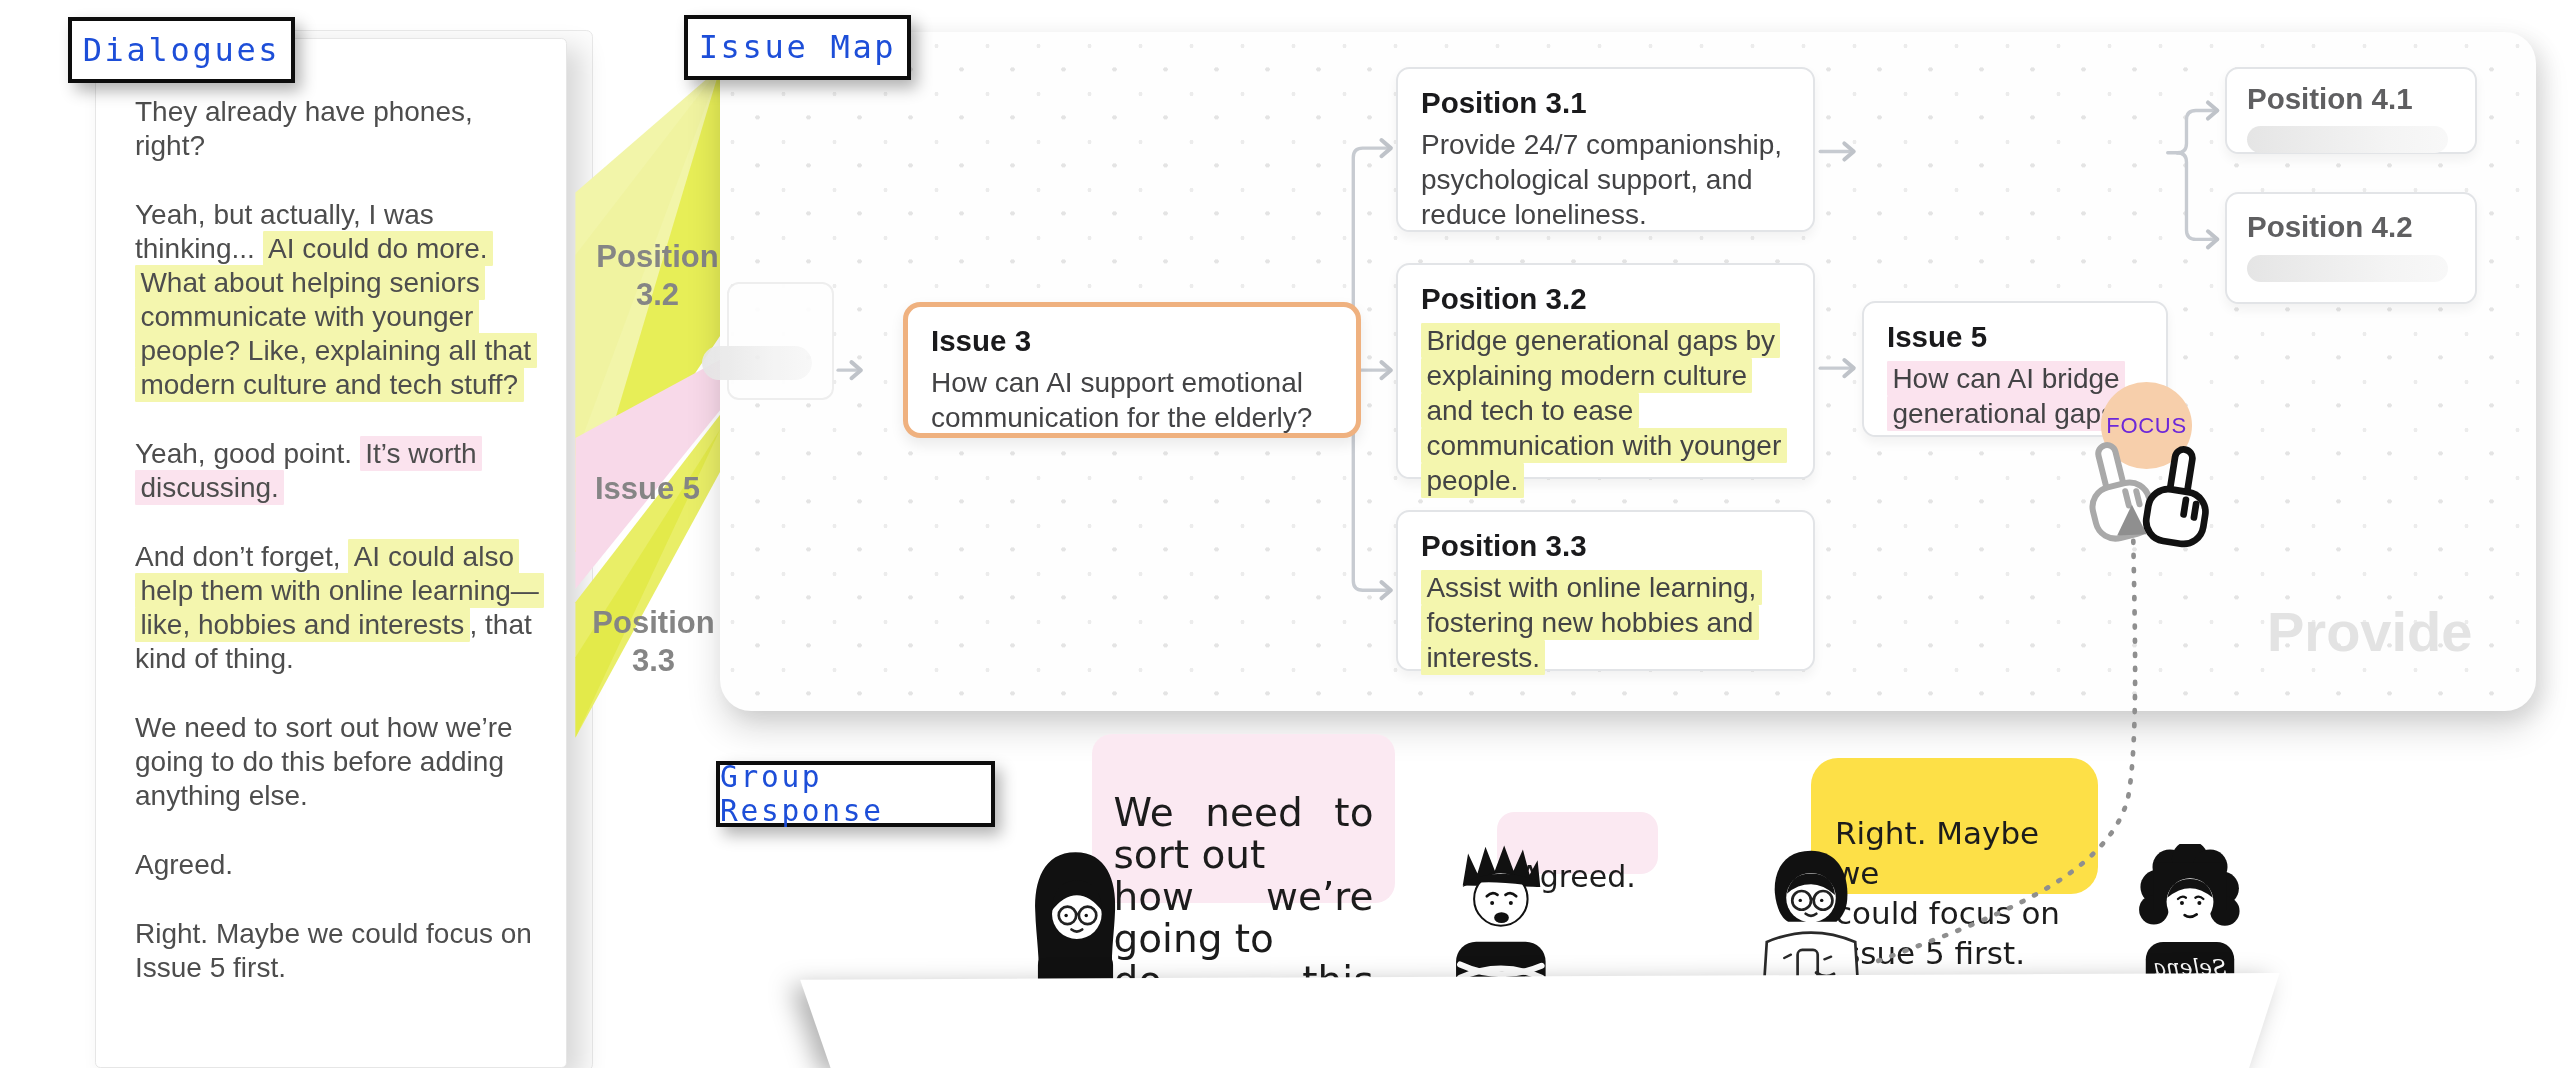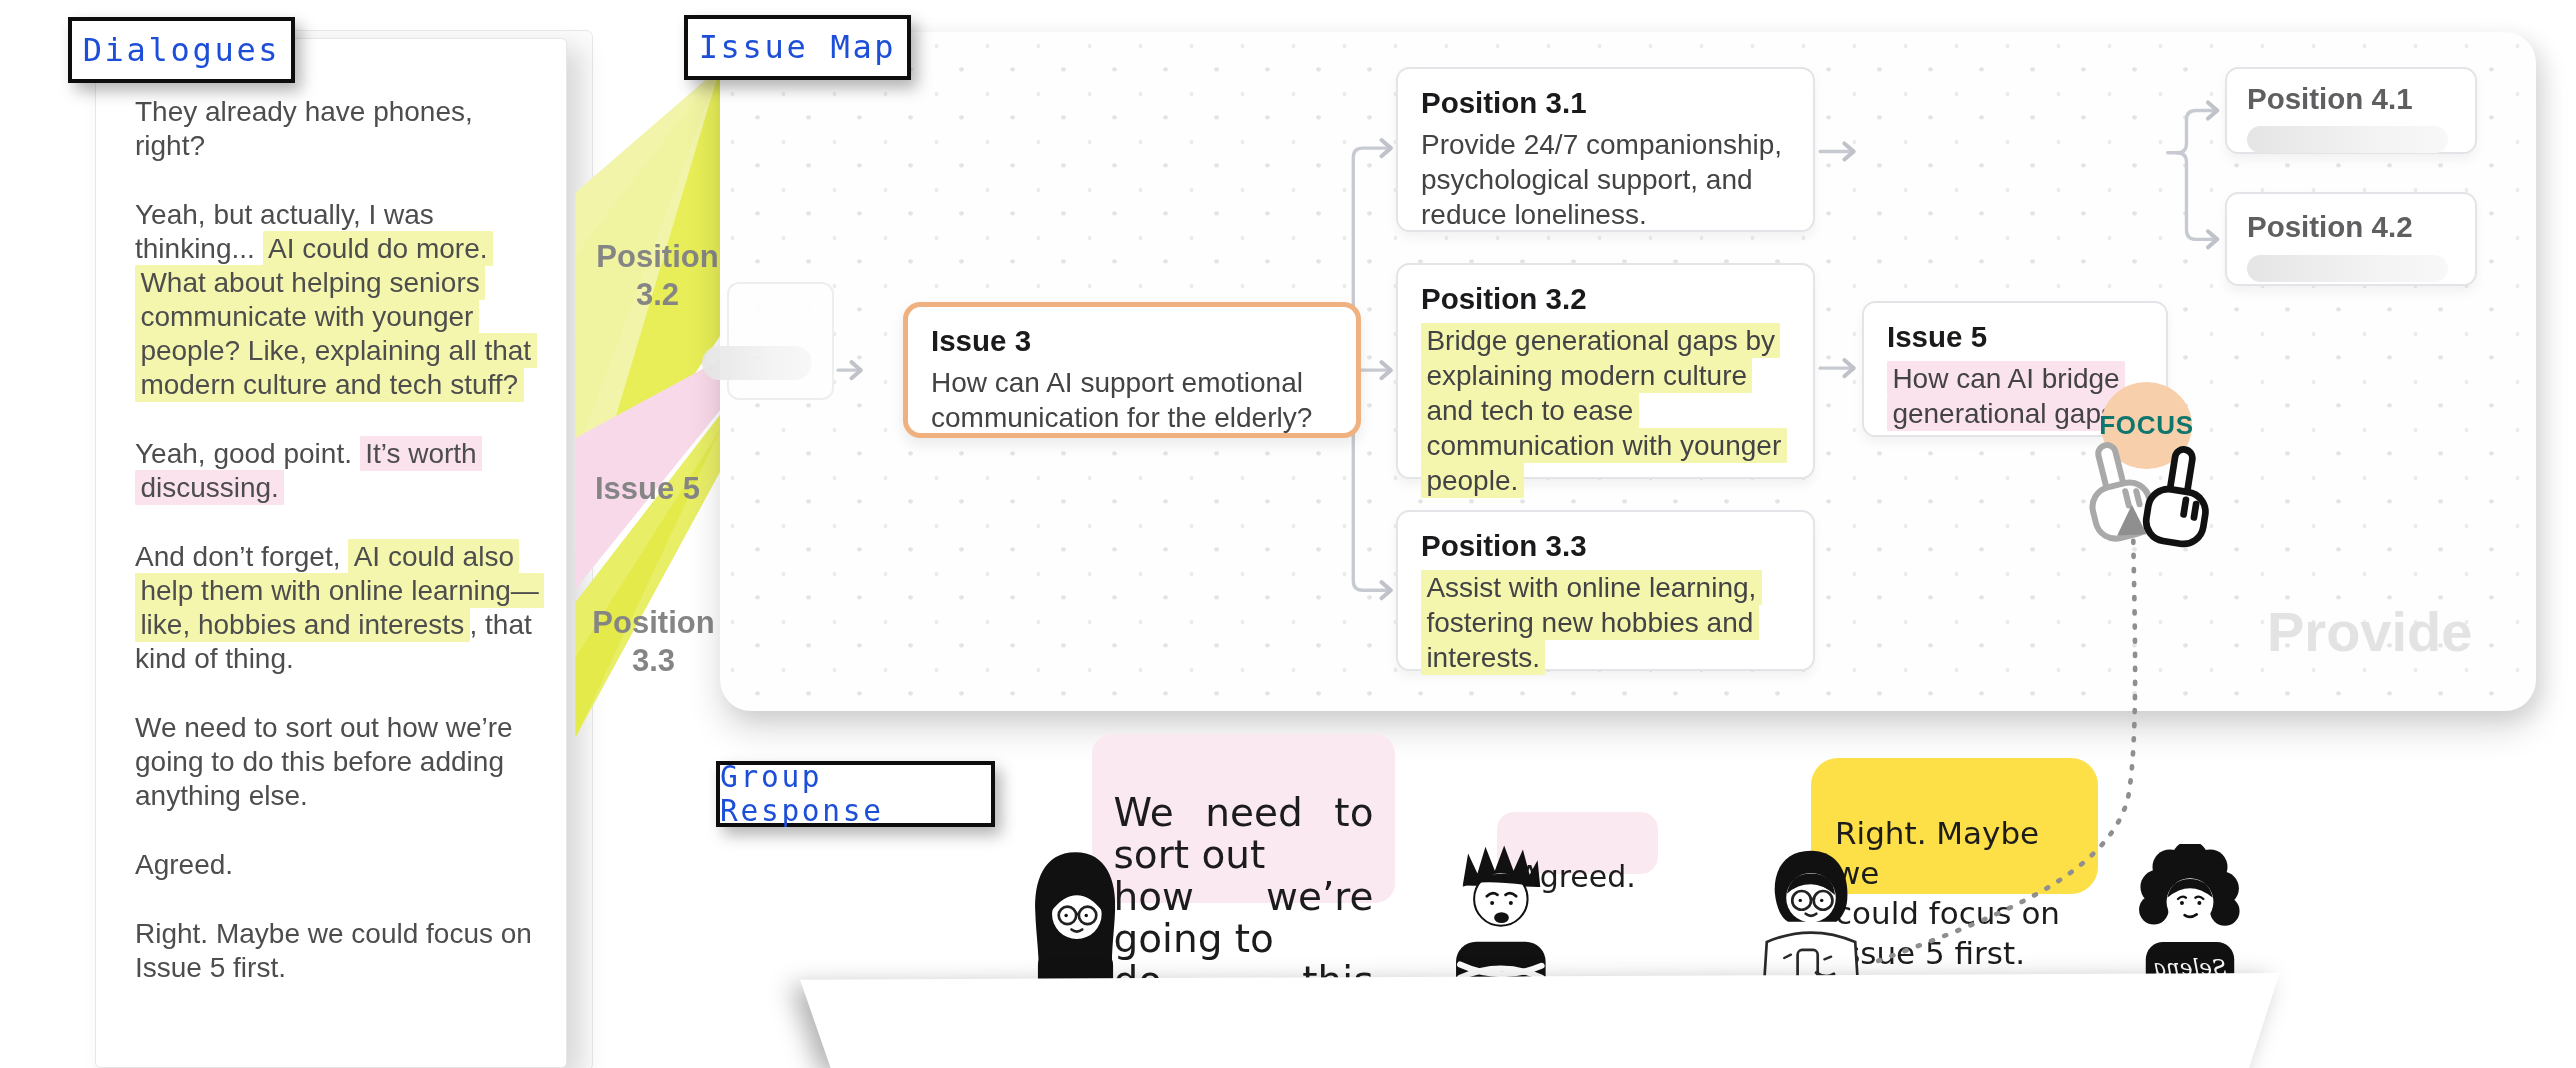--- a/index.html
+++ b/index.html
@@ -45,21 +45,21 @@
   .node-title.gray{color:#5f5f61;}
   .node-body{font-size:28px;line-height:35px;color:#434345;margin:0;}
   .node-issue3{border:5.4px solid #efb17f;border-radius:17.4px;box-shadow:0 6.7px 13.4px rgba(0,0,0,.08);margin-left:38px;}
   .skel-pill{background:linear-gradient(90deg,#e5e5e5,#f4f4f4 70%,#f8f8f8);border-radius:670px;}
   .ghost-node{position:absolute;background:#ffffff;border:2px solid #ededed;border-radius:12px;
               box-sizing:border-box;opacity:.9;}
 
   
   .focus-circle{position:absolute;border-radius:50%;background:#f7cfab;
                 display:flex;align-items:center;justify-content:center;z-index:18;}
-  .focus-circle span{font-size:26px;font-weight:bold;color:#0f766e;letter-spacing:0.7px;}
+  .focus-circle span{font-size:22px;font-weight:normal;color:#6d28d9;letter-spacing:0.7px;}
 
   .watermark{position:absolute;font-size:56px;font-weight:800;color:#e3e3e3;
              letter-spacing:0px;z-index:16;}
 
   
   .bubble{position:absolute;z-index:22;color:#1c1c1c;font-family:"DejaVu Sans", sans-serif;
           white-space:pre-line;box-sizing:border-box;}
   .bubble-pink{background:#fbe9f2;}
   .bubble-orange{background:#fde047;}
 
@@ -161,21 +161,21 @@
   <div class="node" style="left:1142px;top:269px;width:306px;height:136px;">
     <p class="node-title">Issue 5</p>
     <p class="node-body"><span class="hl hl-p">How can AI bridge generational gaps?</span></p>
   </div>
 
   <div class="node" style="left:1505px;top:35px;width:252px;height:87px;padding:13.4px 20px;">
     <p class="node-title gray" style="margin-bottom:9.4px;">Position 4.1</p>
     <div class="skel-pill" style="width:201px;height:27px;"></div>
   </div>
 
-  <div class="node" style="left:1505px;top:160px;width:252px;height:94px;padding:16px 20px;">
+  <div class="node" style="left:1505px;top:160px;width:252px;height:112px;padding:16px 20px;">
     <p class="node-title gray" style="margin-bottom:10.7px;">Position 4.2</p>
     <div class="skel-pill" style="width:201px;height:27px;"></div>
   </div>
 
   <div class="focus-circle" style="left:1381px;top:350px;width:91px;height:87px;">
     <span>FOCUS</span>
   </div>
   <svg style="position:absolute;left:1354px;top:401px;z-index:19;" width="174" height="154" viewBox="0 0 260 230">
     <g transform="translate(14,16) rotate(-14 50 70)" fill="#ffffff" stroke="#a9a9a9" stroke-width="9" stroke-linejoin="round" stroke-linecap="round">
       <rect x="36" y="0" width="26" height="86" rx="13"></rect>

